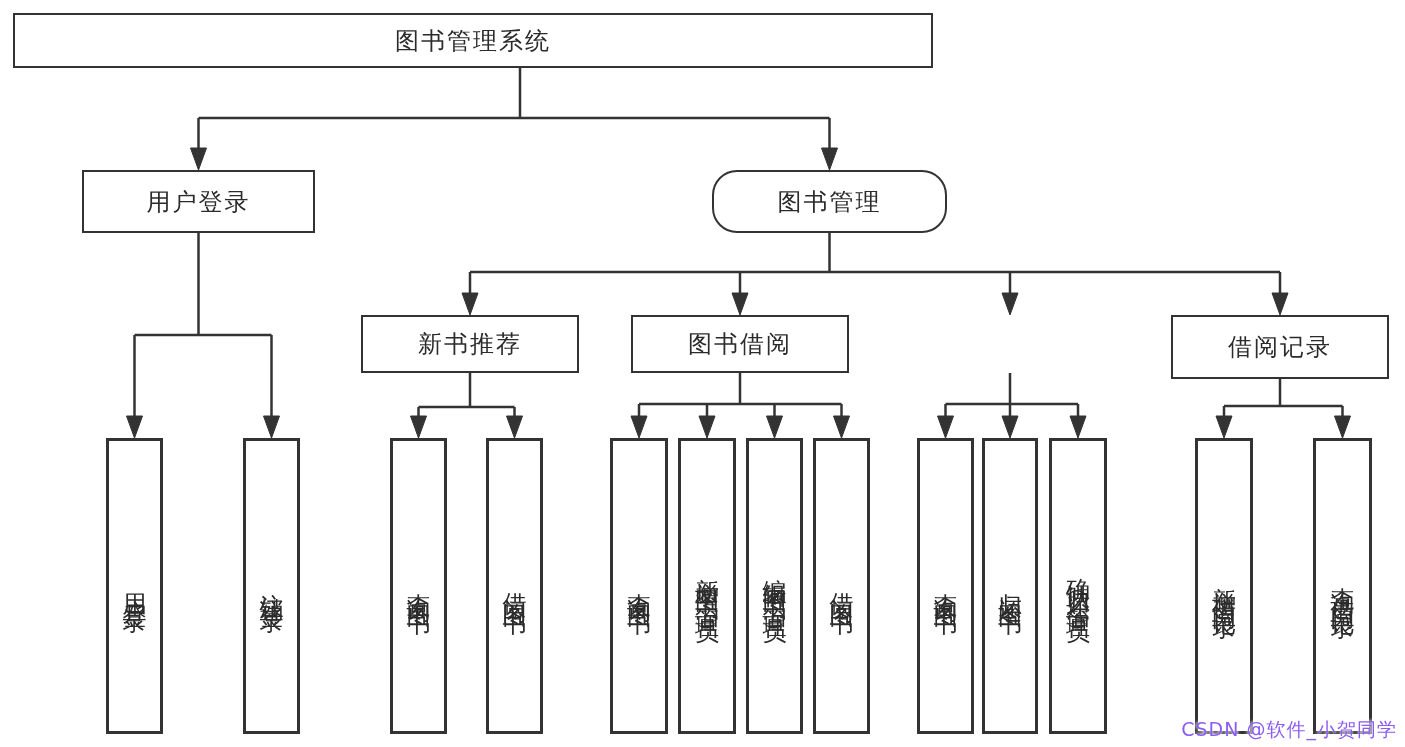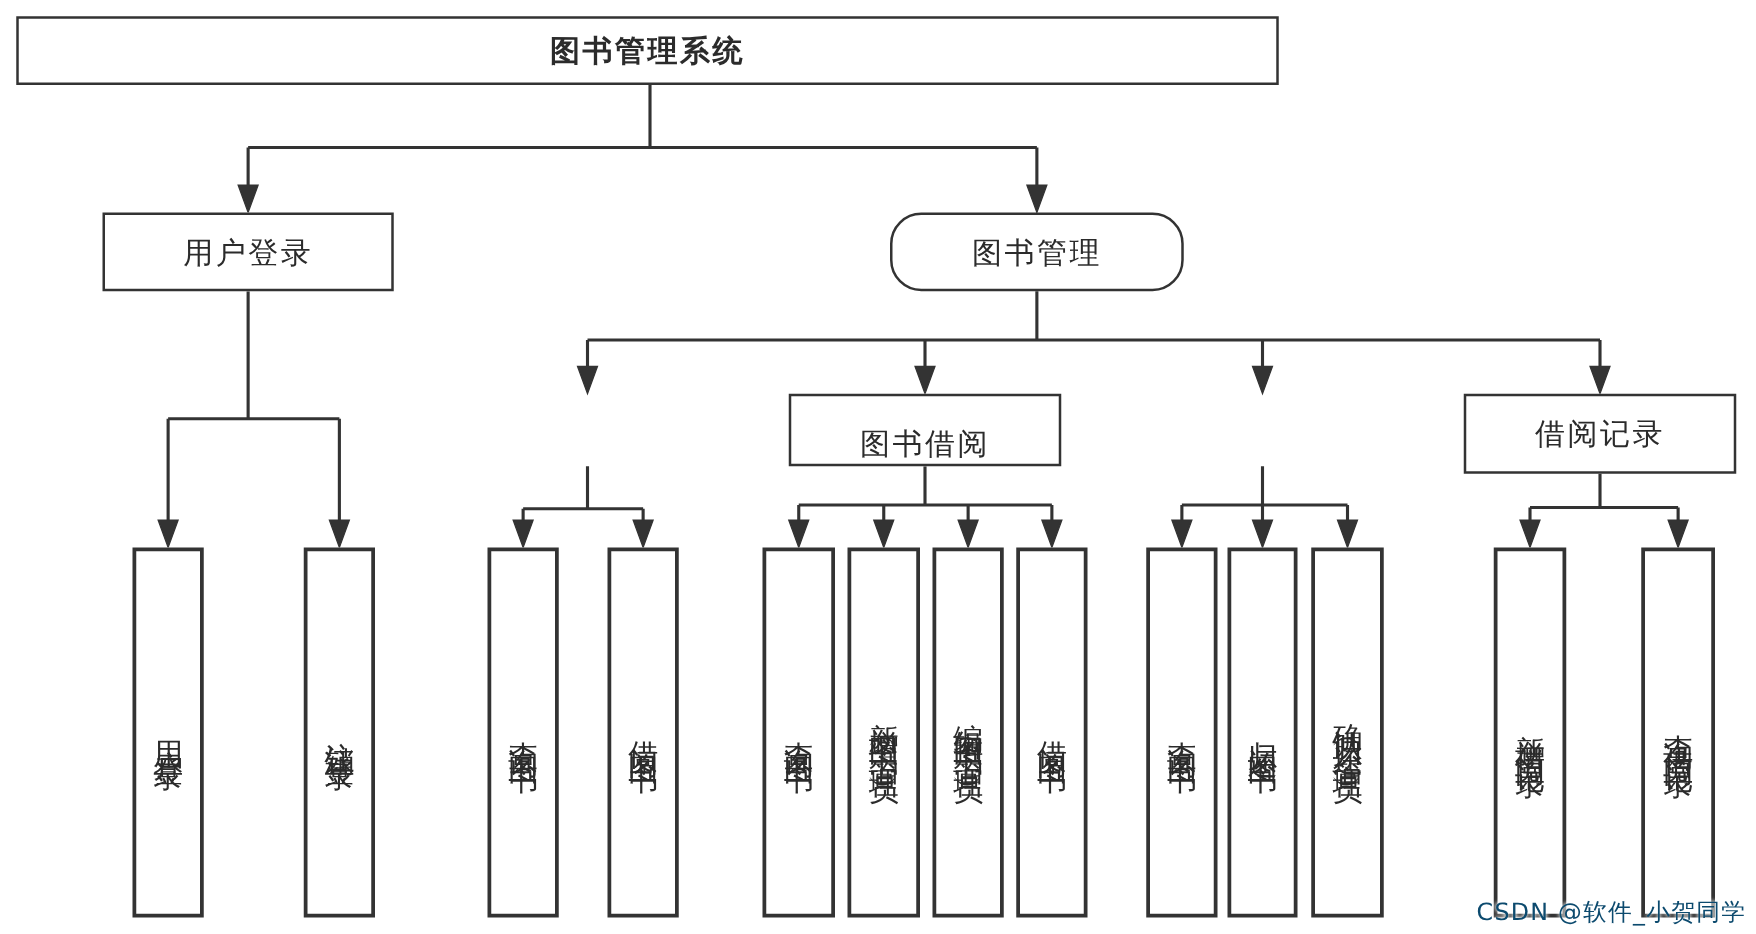--- a/index.html
+++ b/index.html
@@ -37,21 +37,21 @@
     font-size: 24px;
     line-height: 1;
     letter-spacing: 6px;
   }
   .watermark {
     position: absolute;
     right: 8px;
     bottom: 4px;
     font-size: 19px;
     letter-spacing: 1px;
-    color: #0c4a6e;
+    color: #8b5cf6;
     text-shadow: 0 0 3px #ffffff, 0 0 4px #ffffff;
     z-index: 5;
     white-space: nowrap;
   }
 </style>
 </head>
 <body>
 
 <div class="canvas">
 
@@ -112,32 +112,35 @@
     <polygon points="1002,416 1018,416 1010,438"></polygon>
     <line x1="1078" y1="404" x2="1078" y2="422"></line>
     <polygon points="1070,416 1086,416 1078,438"></polygon>
 
     <line x1="1224" y1="406" x2="1224" y2="422"></line>
     <polygon points="1216,416 1232,416 1224,438"></polygon>
     <line x1="1342.5" y1="406" x2="1342.5" y2="422"></line>
     <polygon points="1334.5,416 1350.5,416 1342.5,438"></polygon>
   </svg>
 
-  <div class="node" style="left:13px; top:13px; width:1010px; height:55px;font-weight:bold;">
+  <div class="node" style="left:13px; top:13px; width:920px; height:55px;">
     <span class="lbl">图书管理系统</span>
   </div>
 
   <div class="node" style="left:82px; top:170px; width:233px; height:63px;">
     <span class="lbl">用户登录</span>
   </div>
   <div class="node" style="left:712px; top:170px; width:235px; height:63px;border-radius:25px;">
     <span class="lbl">图书管理</span>
   </div>
 
-  <div class="node" style="left:631px; top:315px; width:218px; height:58px;align-items:flex-end;">
+  <div class="node" style="left:361px; top:315px; width:218px; height:58px;">
+    <span class="lbl">新书推荐</span>
+  </div>
+  <div class="node" style="left:631px; top:315px; width:218px; height:58px;">
     <span class="lbl">图书借阅</span>
   </div>
   <div class="node" style="left:1171px; top:315px; width:218px; height:64px;">
     <span class="lbl">借阅记录</span>
   </div>
 
   <div class="node leaf" style="left:106px; top:438px; width:57px; height:296px;">
     <span class="vlbl">用户登录</span>
   </div>
   <div class="node leaf" style="left:243px; top:438px; width:57px; height:296px;">

